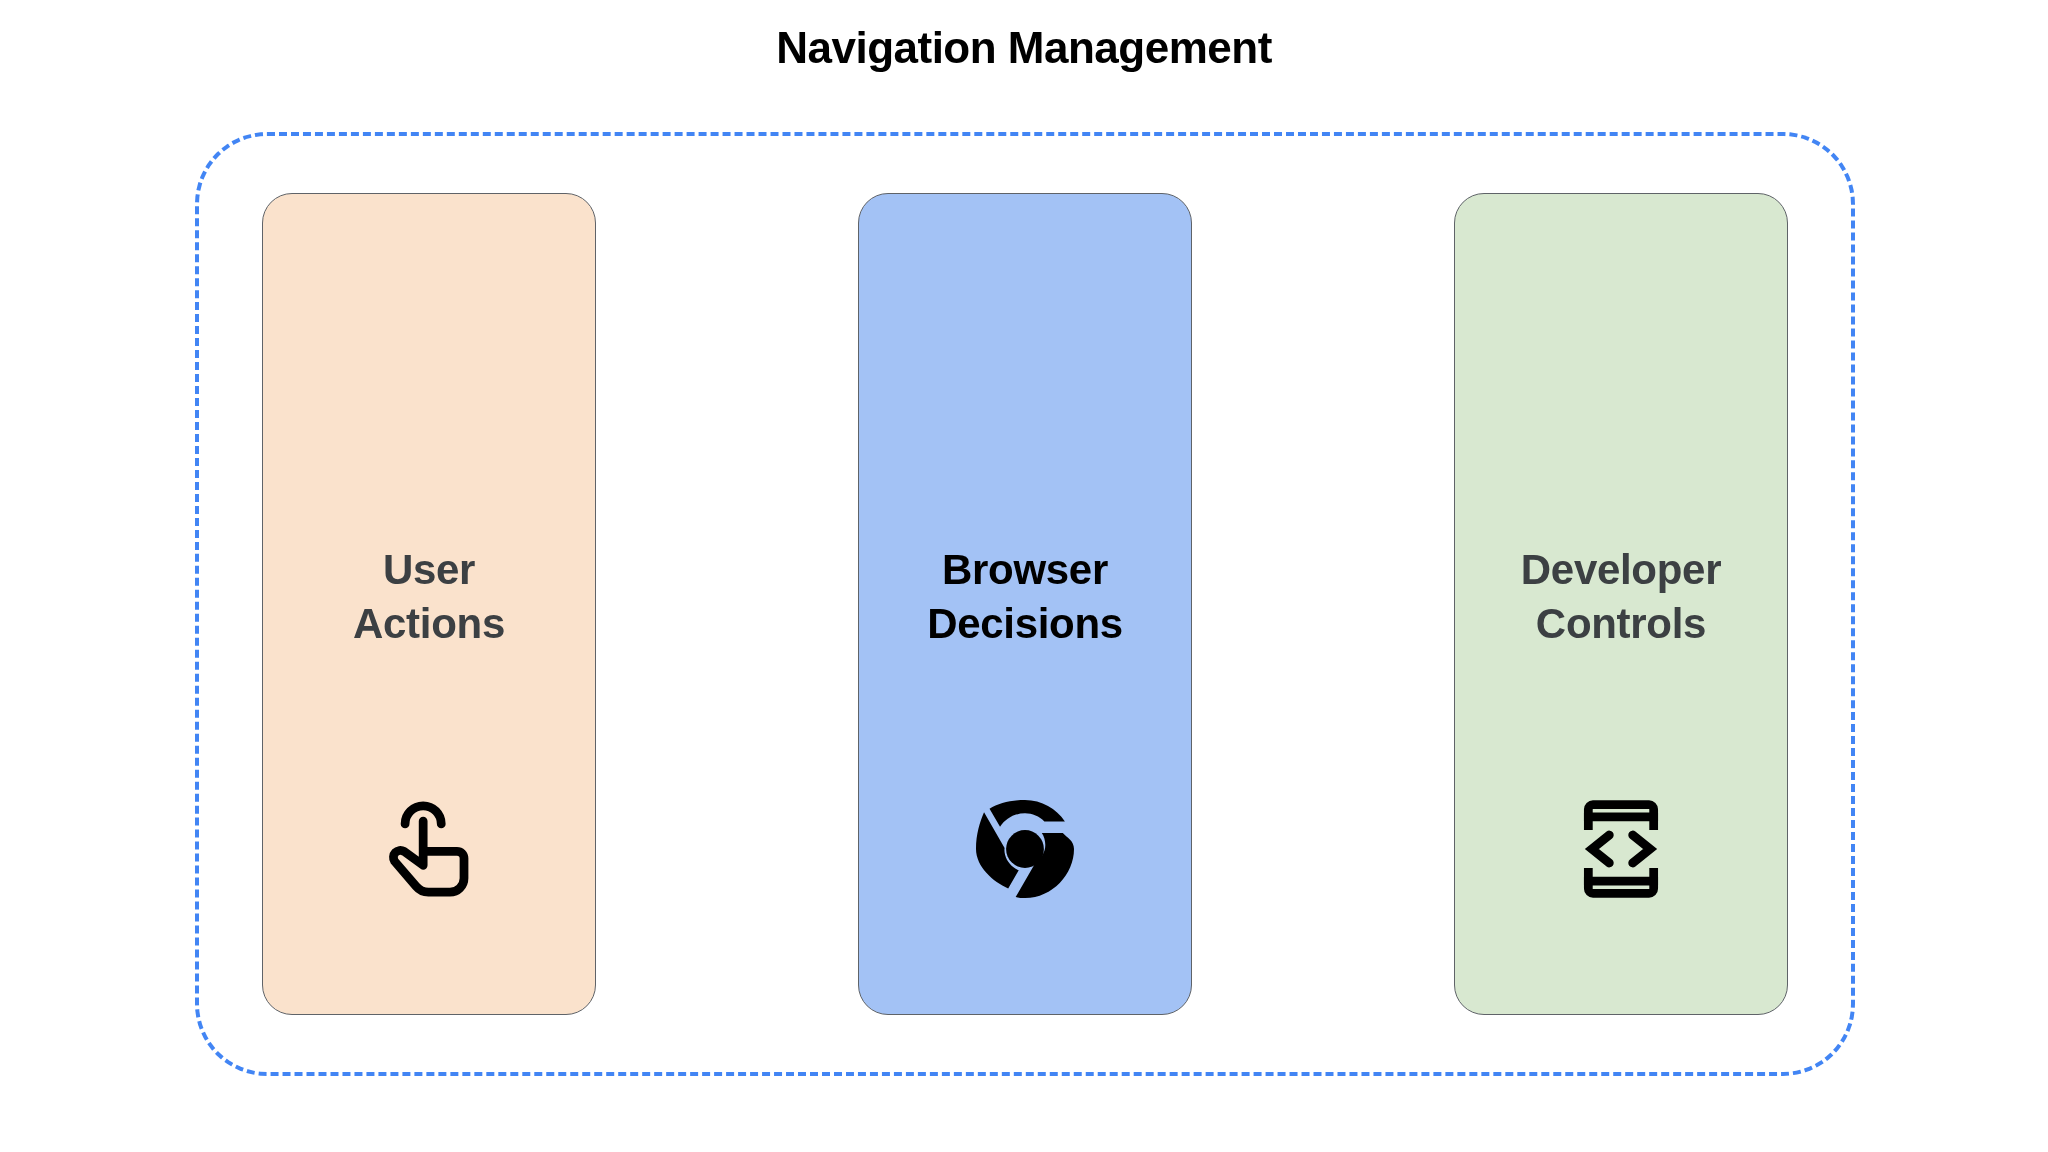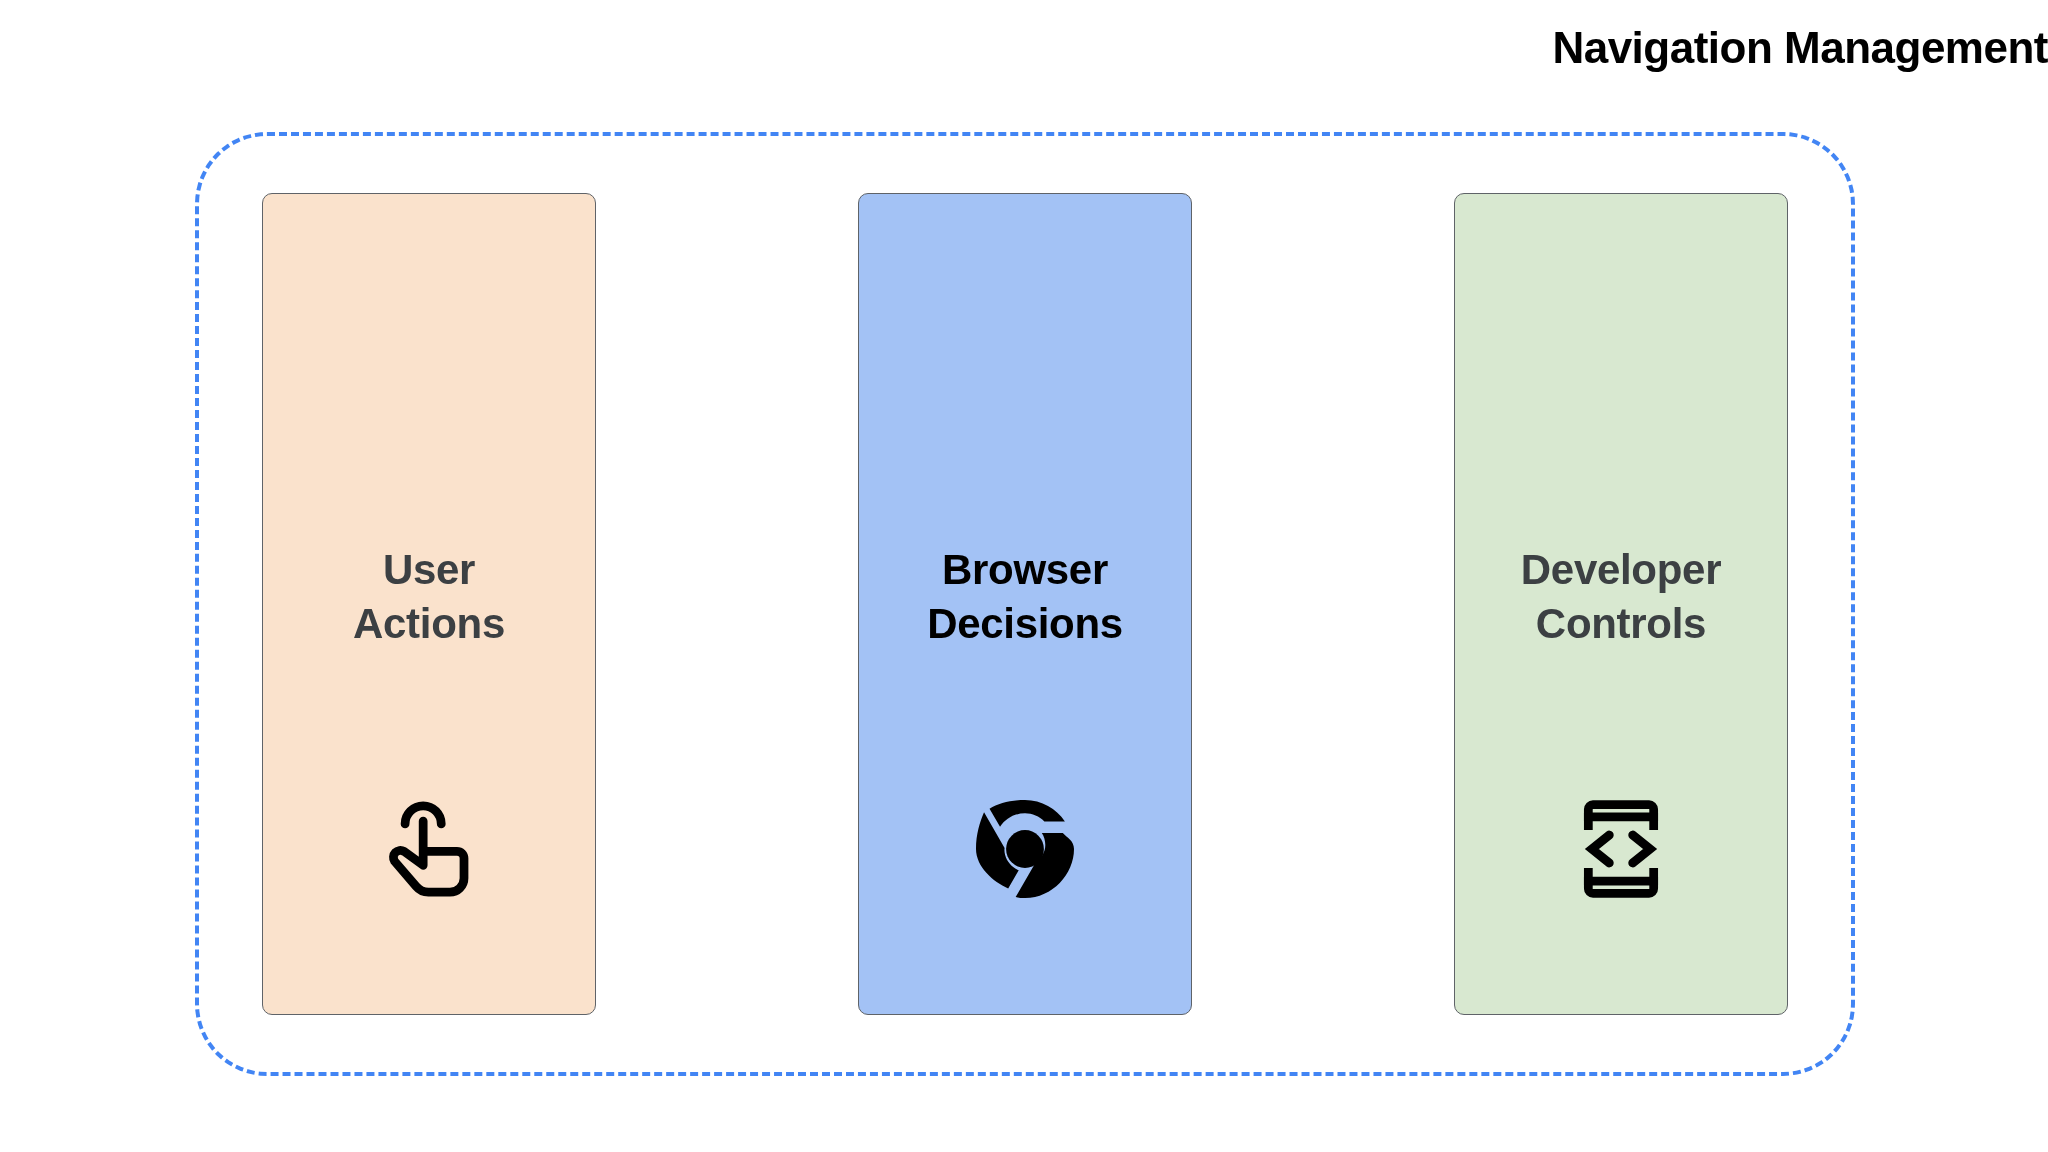--- a/index.html
+++ b/index.html
@@ -13,21 +13,21 @@
     font-family: "Liberation Sans", sans-serif;
     overflow: hidden;
     position: relative;
   }
 
   #page-title {
     position: absolute;
     top: 24px;
     left: 0;
     width: 2048px;
-    text-align: right;
+    text-align: center;
     font-size: 44px;
     font-weight: bold;
     color: #000000;
     letter-spacing: -0.5px;
     line-height: 1.1;
   }
 
   #dashed-container {
     position: absolute;
     left: 195px;
@@ -49,21 +49,21 @@
     justify-content: space-between;
     align-items: center;
     padding: 0 67px;
     box-sizing: border-box;
   }
 
   .card {
     width: 334px;
     height: 822px;
     border: 1.6px solid #5f6368;
-    border-radius: 10px;
+    border-radius: 30px;
     box-sizing: border-box;
     display: flex;
     flex-direction: column;
     align-items: center;
     justify-content: flex-start;
     position: relative;
   }
 
   .card-label {
     position: absolute;

